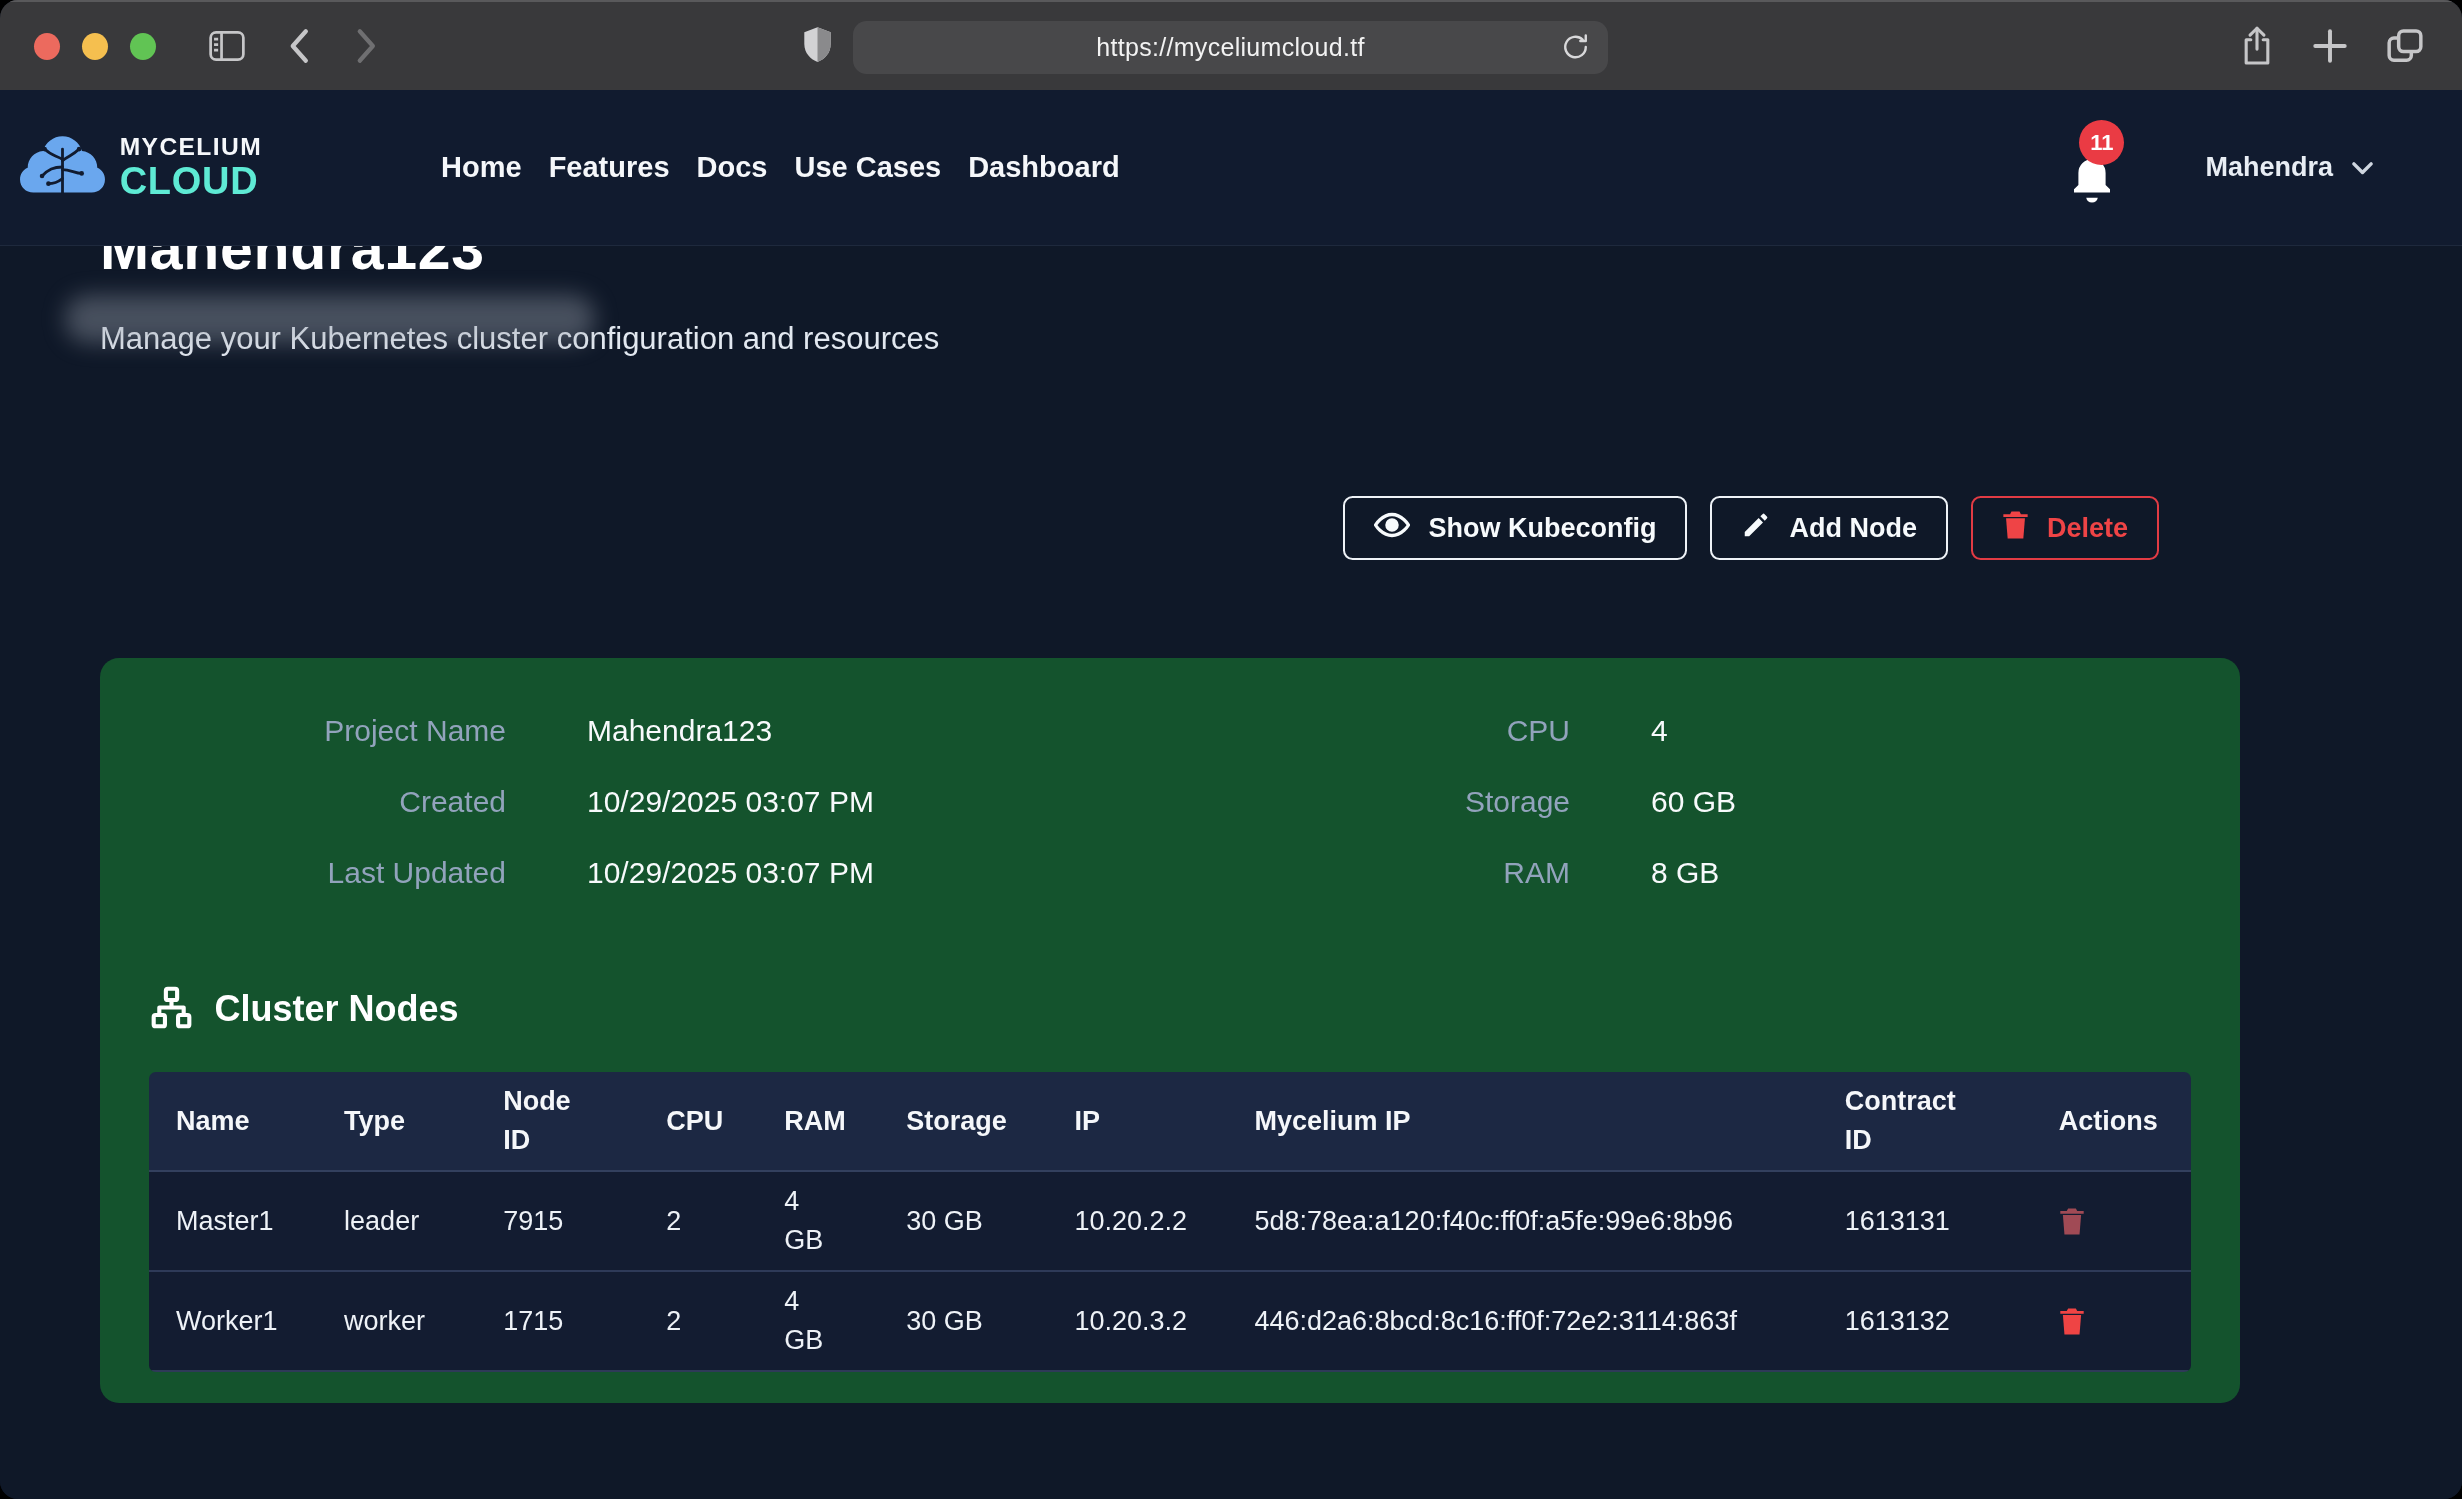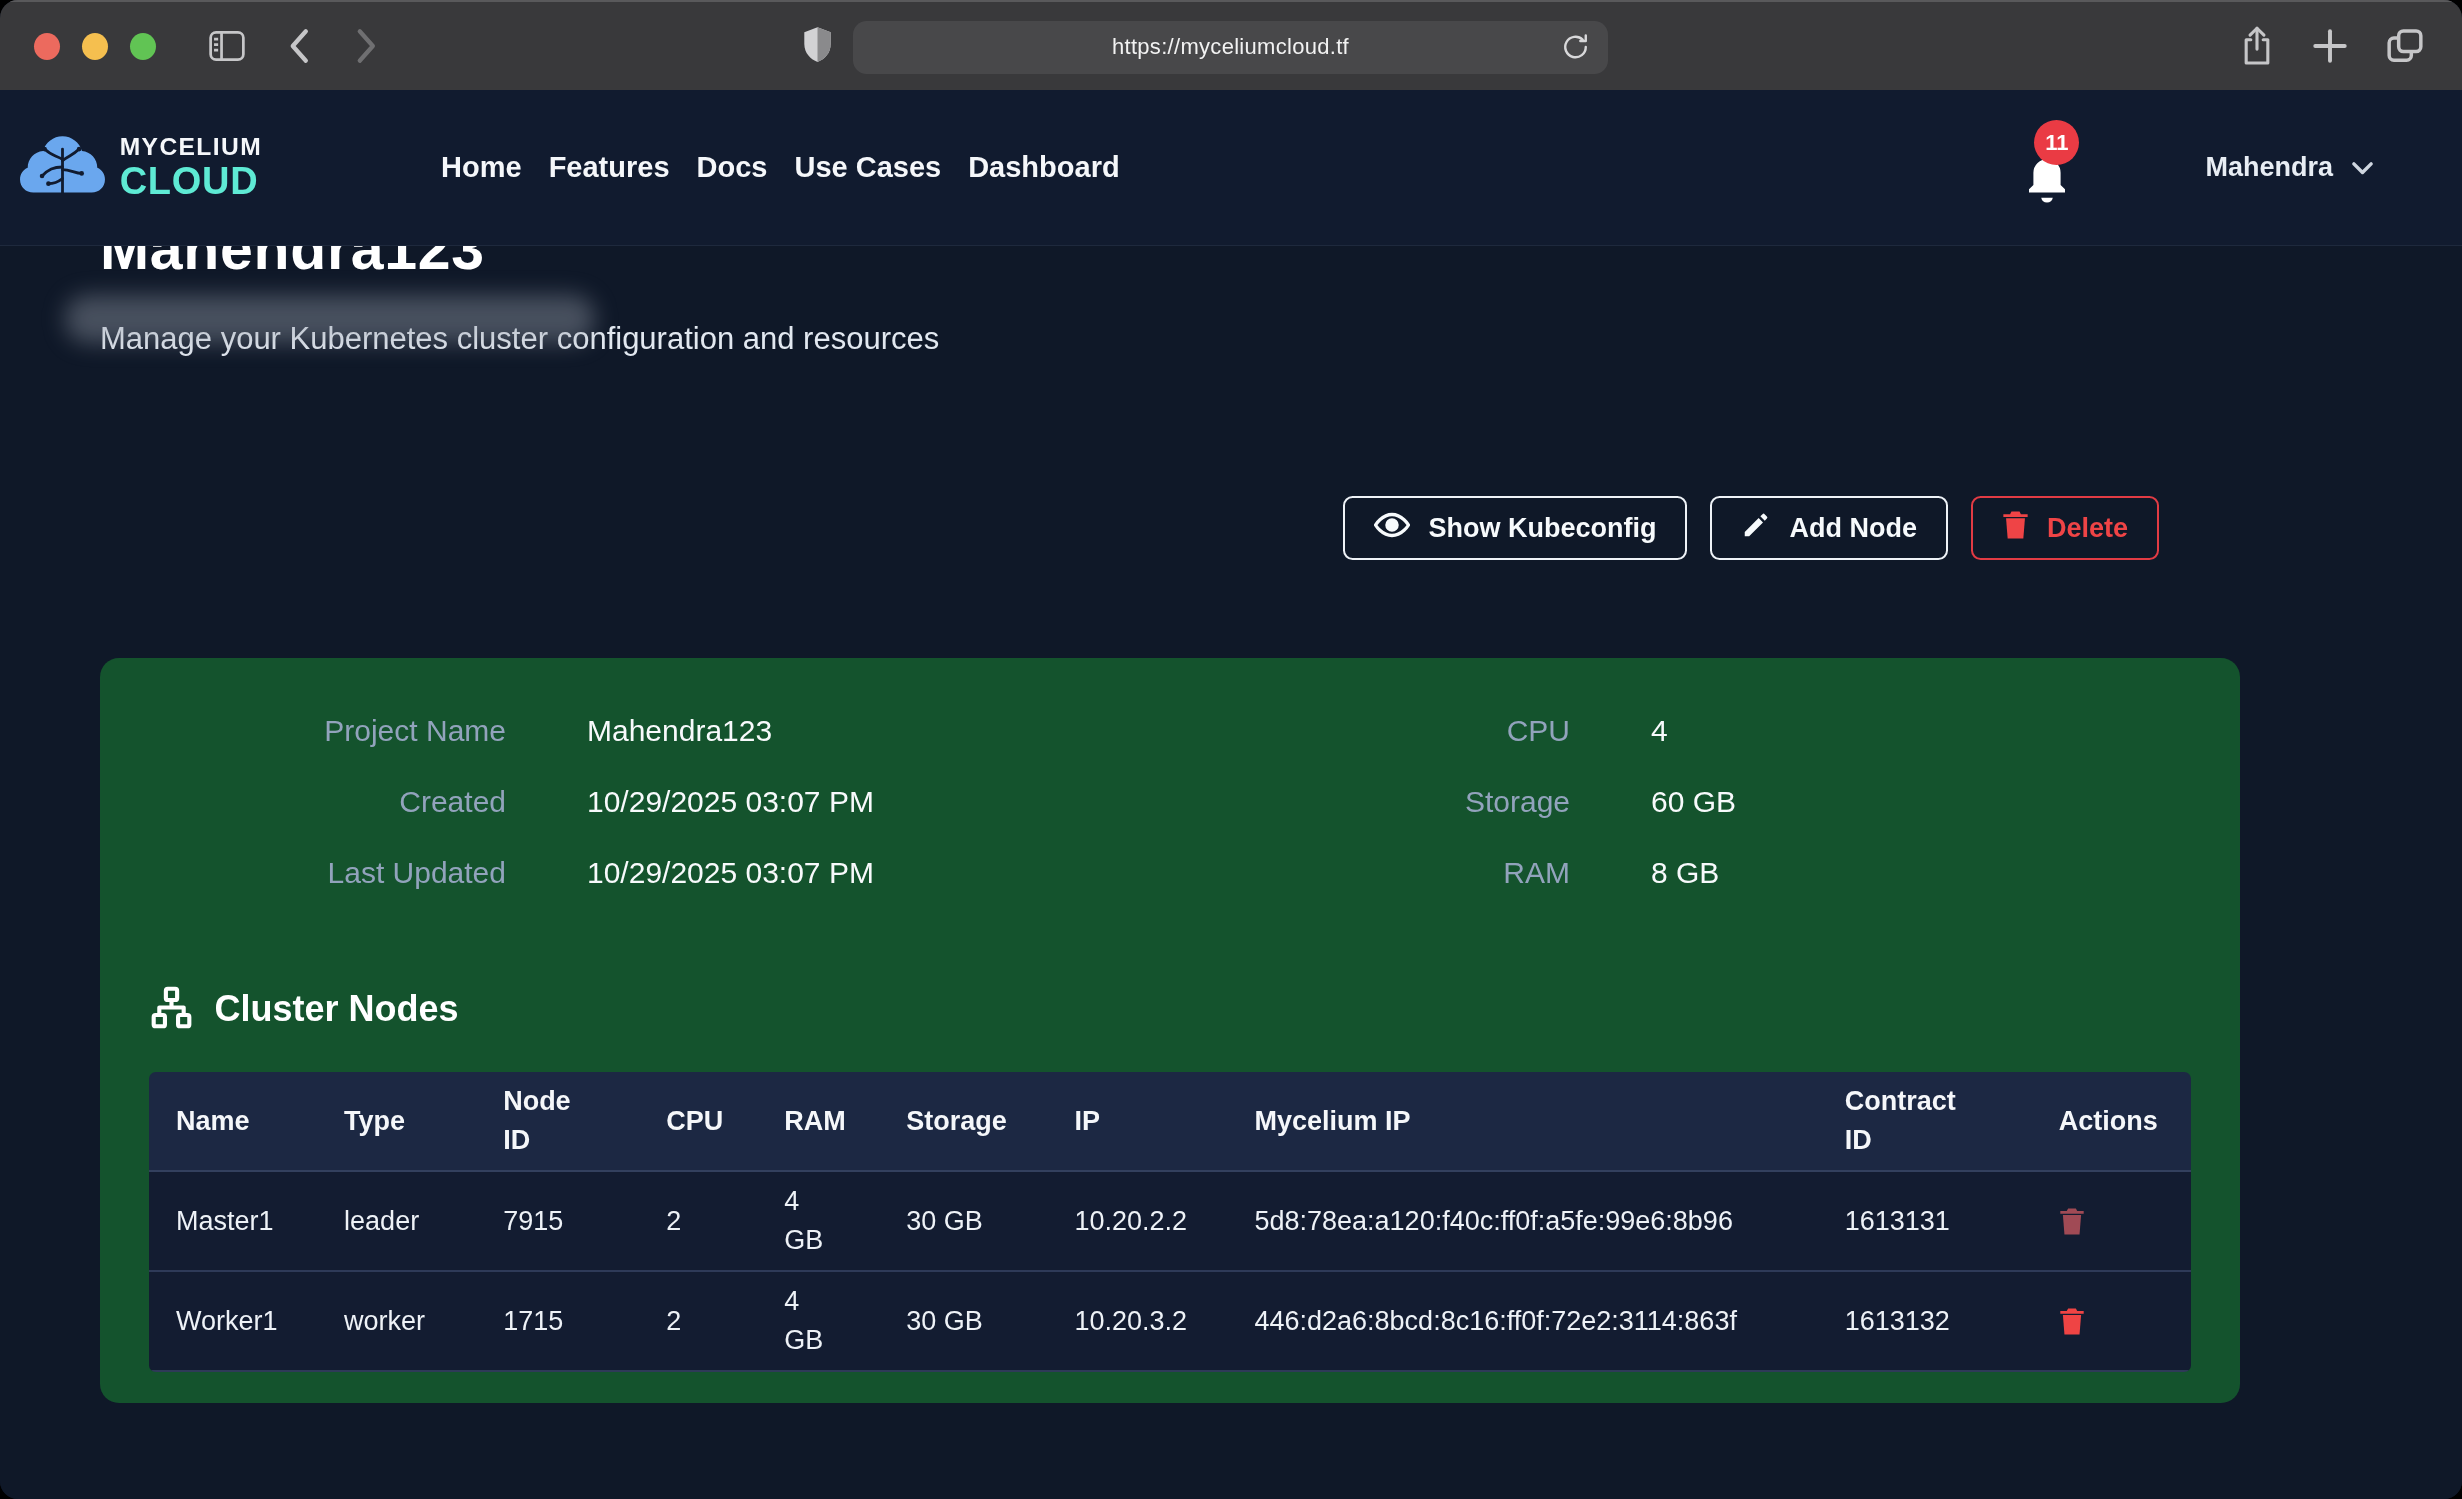--- a/index.html
+++ b/index.html
@@ -15,37 +15,37 @@
   .traffic { display:flex; gap:22px; margin-left:34px; }
   .light { width:26px; height:27px; border-radius:50%; }
   .light.red { background:#ec6a5e; } .light.yellow { background:#f5bf4f; } .light.green { background:#61c454; }
   .chrome-icon { color:#c6c6c8; display:flex; align-items:center; justify-content:center; background:none; border:none; }
   .chrome-icon.dim { color:#6f6f71; }
   .sidebar-btn { margin-left:53px; }
   .nav-arrow { margin-left:42px; }
   .shield-wrap { position:absolute; left:801px; color:#d2d2d4; }
   .urlbar { position:absolute; left:853px; top:18.5px; width:755px; height:53px; background:#48484a;
             border-radius:13.7px; display:flex; align-items:center; justify-content:center; }
-  .url-text { color:#f2f2f2; font-size:22px; letter-spacing:0.3px; }
+  .url-text { color:#f2f2f2; font-size:25px; letter-spacing:0.3px; }
   .refresh-btn { position:absolute; right:18px; top:9.6px; color:#d8d8da; font-size:29px; background:none; border:none; }
   .right-icons { position:absolute; right:38px; display:flex; gap:38px; align-items:center; }
 
   
   .site { flex:1; position:relative; background:#0f1828; overflow:hidden; }
   .navbar { position:relative; z-index:30; height:156px; background:#111b2f;
             border-bottom:1.4px solid rgba(148,163,184,0.10);
             display:flex; align-items:center; padding:0 88px 0 19px; }
   .brand { display:flex; align-items:center; gap:13.7px; }
   .brand-icon { color:#6aa7ee; }
   .brand-text { display:flex; flex-direction:column; line-height:1; }
   .brand-top { color:#f5f7fa; font-weight:bold; font-size:24.6px; letter-spacing:1.4px; }
   .brand-bottom { color:#5eead4; font-weight:bold; font-size:38px; letter-spacing:0.7px; margin-top:2.7px; }
   .nav-links { display:flex; gap:27px; margin-left:179px; }
   .nav-link { color:#f5f7fa; font-size:29px; font-weight:600; text-decoration:none; }
-  .nav-right { margin-left:auto; display:flex; align-items:center; gap:103px; }
+  .nav-right { margin-left:auto; display:flex; align-items:center; gap:58px; }
   .bell-wrap { position:relative; width:62px; height:75px; }
   .bell { position:absolute; left:6.8px; bottom:0; color:#ffffff; }
   .badge { position:absolute; left:18px; top:-9.6px; min-width:45px; height:45px; border-radius:22.6px;
            background:#ea3b44; color:#fff; font-size:22px; font-weight:bold;
            display:flex; align-items:center; justify-content:center; }
   .user { display:flex; align-items:center; gap:18px; color:#e8edf4; font-size:27px; font-weight:600;margin-left:24px; }
   .user .chev { color:#cfd6e0; }
 
   .redaction { position:absolute; z-index:40; left:65px; top:205px; width:530px; height:48px;
                background:rgba(150,158,170,0.42); filter:blur(11px); border-radius:23px; }

